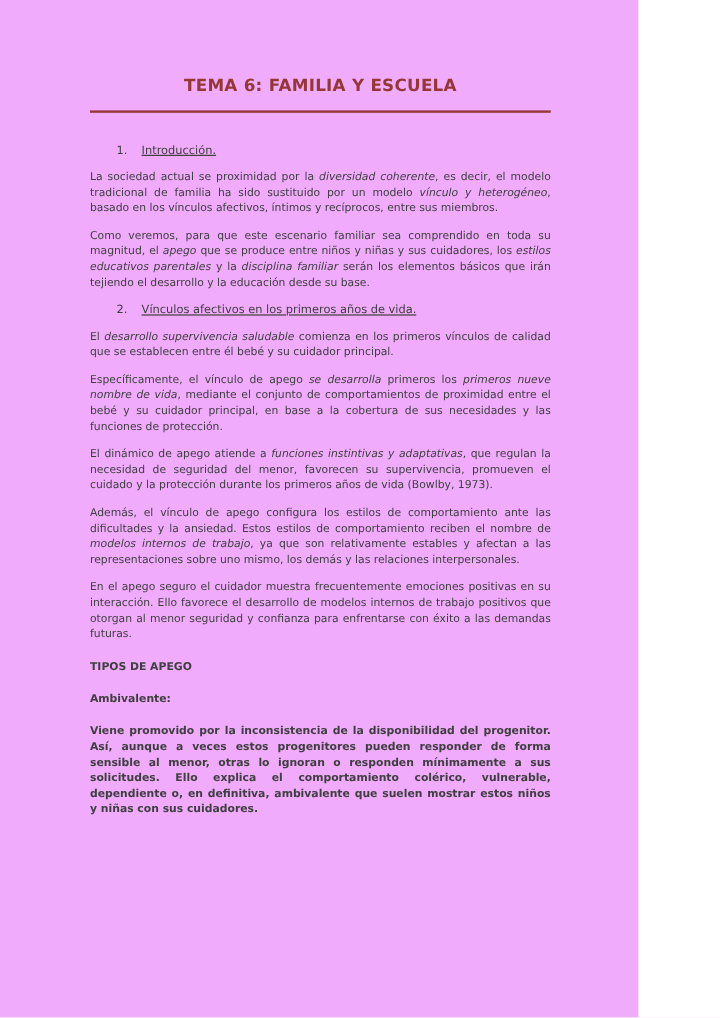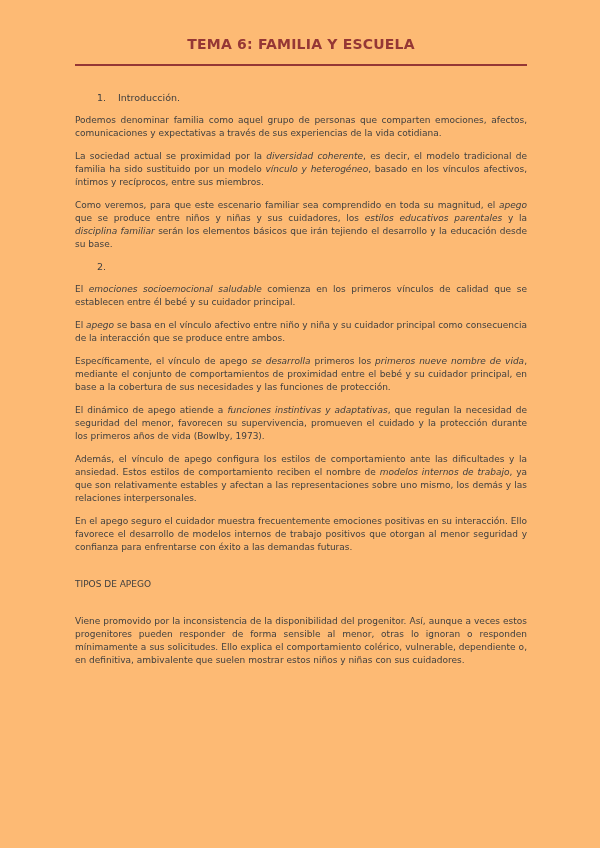--- a/index.html
+++ b/index.html
@@ -2,25 +2,25 @@
 <html style="--accent: #953735; --text: #3F3F3F;"><head>
 <meta charset="utf-8">
 <style>
   :root{
     --accent:#953735;
     --text:#3F3F3F;
   }
   html,body{margin:0;padding:0;background:#ffffff;}
   .page{
     position:relative;
-    width:600px;
+    width:532px;
     height:848px;
     box-sizing:border-box;
-    background:#fdba74;
-    padding:36px 73px 40px 75px;
+    background:#f0abfc;
+    padding:64px 73px 40px 75px;
     font-family:"DejaVu Sans","Liberation Sans",sans-serif;
     color:var(--text);
     overflow:hidden;
   }
   .doc-title{
     text-align:center;
     font-weight:bold;
     font-size:14px;
     letter-spacing:0.2px;
     color:var(--accent);
@@ -35,49 +35,50 @@
   .num-heading{
     display:flex;
     font-size:9.5px;
     margin:6px 0 11px 22px;
   }
   .num-heading .num{
     width:21px;
     flex:0 0 21px;
   }
   .num-heading .heading-text{
+    text-decoration:underline;
   }
   p.para{
     font-size:9px;
     line-height:13px;
     text-align:justify;
     margin:0 0 10px 0;
   }
-  p.para.gap-above{margin-top:24px;}
+  p.para.gap-above{margin-top:14px;font-weight:bold;}
   .it{font-style:italic;}
 </style>
 </head>
 <body>
 
 <div class="page">
   <div class="doc-title">TEMA 6: FAMILIA Y ESCUELA</div>
   <hr class="title-rule">
   <div class="content">
       <div class="num-heading">
         <span class="num">1.</span>
         <span class="heading-text">Introducción.</span>
       </div>
-      <p class="para"><span>Podemos denominar familia como aquel grupo de personas que comparten emociones, afectos, comunicaciones y expectativas a través de sus experiencias de la vida cotidiana.</span></p>
       <p class="para"><span>La sociedad actual se proximidad por la </span><span class="it">diversidad coherente</span><span>, es decir, el modelo tradicional de familia ha sido sustituido por un modelo </span><span class="it">vínculo y heterogéneo</span><span>, basado en los vínculos afectivos, íntimos y recíprocos, entre sus miembros.</span></p>
       <p class="para"><span>Como veremos, para que este escenario familiar sea comprendido en toda su magnitud, el </span><span class="it">apego</span><span> que se produce entre niños y niñas y sus cuidadores, los </span><span class="it">estilos educativos parentales</span><span> y la </span><span class="it">disciplina familiar</span><span> serán los elementos básicos que irán tejiendo el desarrollo y la educación desde su base.</span></p>
       <div class="num-heading">
         <span class="num">2.</span>
+        <span class="heading-text">Vínculos afectivos en los primeros años de vida.</span>
       </div>
-      <p class="para"><span>El </span><span class="it">emociones socioemocional saludable</span><span> comienza en los primeros vínculos de calidad que se establecen entre él bebé y su cuidador principal.</span></p>
-      <p class="para"><span>El </span><span class="it">apego</span><span> se basa en el vínculo afectivo entre niño y niña y su cuidador principal como consecuencia de la interacción que se produce entre ambos.</span></p>
+      <p class="para"><span>El </span><span class="it">desarrollo supervivencia saludable</span><span> comienza en los primeros vínculos de calidad que se establecen entre él bebé y su cuidador principal.</span></p>
       <p class="para"><span>Específicamente, el vínculo de apego </span><span class="it">se desarrolla</span><span> primeros los </span><span class="it">primeros nueve nombre de vida</span><span>, mediante el conjunto de comportamientos de proximidad entre el bebé y su cuidador principal, en base a la cobertura de sus necesidades y las funciones de protección.</span></p>
       <p class="para"><span>El dinámico de apego atiende a </span><span class="it">funciones instintivas y adaptativas</span><span>, que regulan la necesidad de seguridad del menor, favorecen su supervivencia, promueven el cuidado y la protección durante los primeros años de vida (Bowlby, 1973).</span></p>
       <p class="para"><span>Además, el vínculo de apego configura los estilos de comportamiento ante las dificultades y la ansiedad. Estos estilos de comportamiento reciben el nombre de </span><span class="it">modelos internos de trabajo</span><span>, ya que son relativamente estables y afectan a las representaciones sobre uno mismo, los demás y las relaciones interpersonales.</span></p>
       <p class="para"><span>En el apego seguro el cuidador muestra frecuentemente emociones positivas en su interacción. Ello favorece el desarrollo de modelos internos de trabajo positivos que otorgan al menor seguridad y confianza para enfrentarse con éxito a las demandas futuras.</span></p>
       <p class="para gap-above"><span>TIPOS DE APEGO</span></p>
+      <p class="para gap-above"><span>Ambivalente:</span></p>
       <p class="para gap-above"><span>Viene promovido por la inconsistencia de la disponibilidad del progenitor. Así, aunque a veces estos progenitores pueden responder de forma sensible al menor, otras lo ignoran o responden mínimamente a sus solicitudes. Ello explica el comportamiento colérico, vulnerable, dependiente o, en definitiva, ambivalente que suelen mostrar estos niños y niñas con sus cuidadores.</span></p>
     </div>
 </div>
 
 </body></html>

